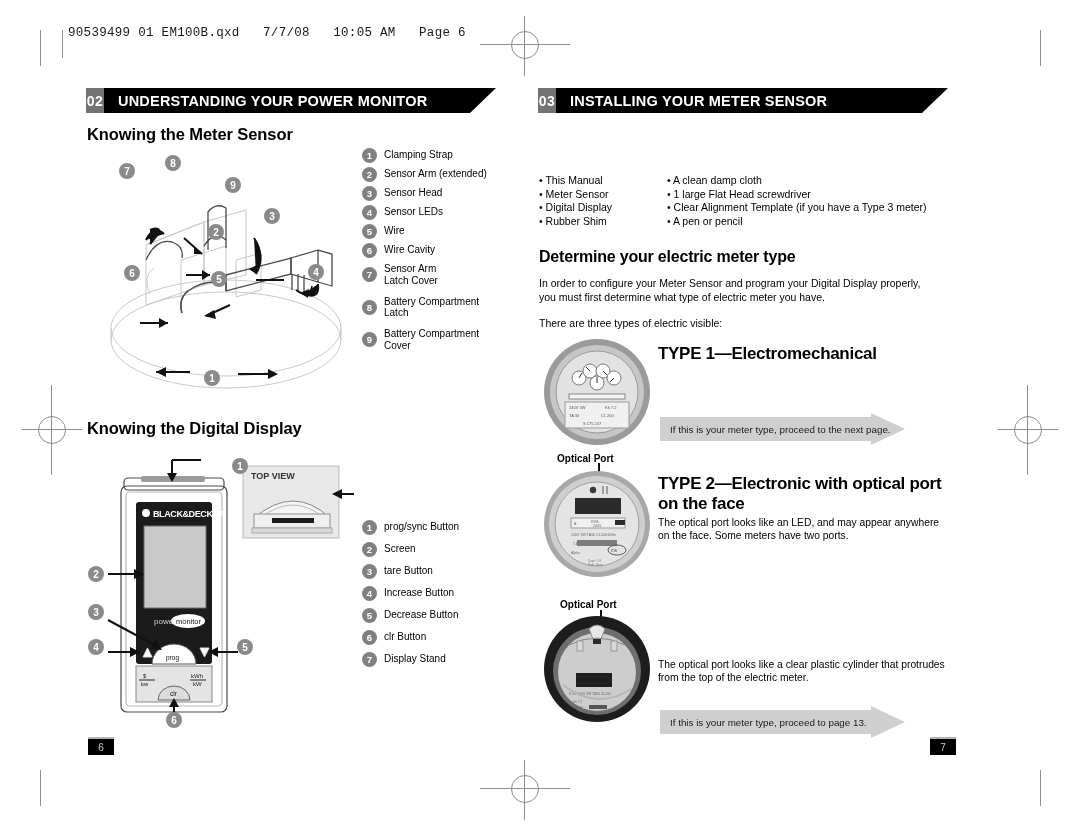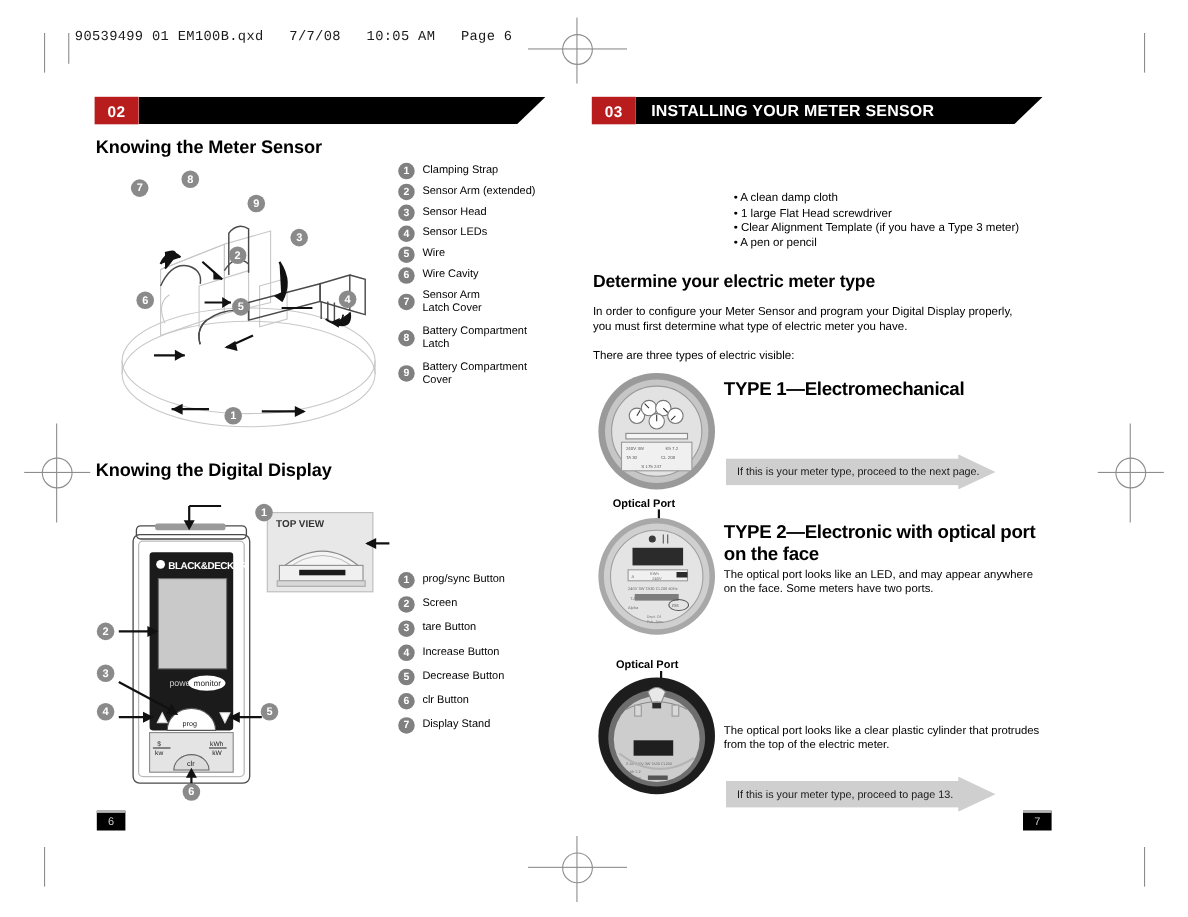--- a/index.html
+++ b/index.html
@@ -20,21 +20,21 @@
   .regmark.side .rv{left:29px;top:0;height:90px;}
 
   .trimline{position:absolute;background:#8d8d8d;}
 
   
   .slug{position:absolute;left:68px;top:26px;font-family:"Liberation Mono","DejaVu Sans Mono",monospace;
         font-size:12.5px;letter-spacing:.3px;color:#1a1a1a;white-space:pre;}
 
   
   .banner{position:absolute;height:25px;display:flex;align-items:stretch;}
-  .banner .num{width:40px;background:#b91c1c;color:#fff;font-weight:bold;font-size:14px;
+  .banner .num{width:18px;background:#737373;color:#fff;font-weight:bold;font-size:14px;
         display:flex;align-items:center;justify-content:center;letter-spacing:.5px;}
   .banner .barwrap{position:relative;flex:1;}
   .banner .bar{position:absolute;inset:0;background:#000;
         clip-path:polygon(0 0,100% 0,calc(100% - 26px) 100%,0 100%);}
   .banner .btxt{position:absolute;left:14px;top:0;height:100%;display:flex;align-items:center;
         color:#fff;font-weight:bold;font-size:14.5px;letter-spacing:.2px;white-space:nowrap;}
 
   
   .h2{position:absolute;font-size:16.5px;font-weight:bold;letter-spacing:-.1px;}
   .h2r{position:absolute;font-size:17px;font-weight:bold;line-height:20px;letter-spacing:-.2px;}
@@ -108,20 +108,21 @@
   <div class="trimline" style="left:40px;top:770px;width:1px;height:36px;"></div>
   <div class="trimline" style="left:1040px;top:770px;width:1px;height:36px;"></div>
   <div class="trimline" style="left:62px;top:30px;width:1px;height:28px;"></div>
 
   <div class="slug">90539499 01 EM100B.qxd   7/7/08   10:05 AM   Page 6</div>
 
   <div class="banner" style="left:86px;top:88px;width:410px;">
     <div class="num">02</div>
     <div class="barwrap">
       <div class="bar"></div>
+      <div class="btxt">UNDERSTANDING YOUR POWER MONITOR</div>
     </div>
   </div>
 
   <div class="h2" style="left:87px;top:125px;">Knowing the Meter Sensor</div>
 
   <svg class="illus" style="left:86px;top:150px;" width="280" height="245" viewBox="0 0 280 245">
     <g fill="none" stroke="#c8c8c8" stroke-width="1">
       <ellipse cx="140" cy="190" rx="115" ry="48"></ellipse>
       <ellipse cx="140" cy="178" rx="115" ry="48"></ellipse>
       <path d="M25 190 L25 178 M255 190 L255 178"></path>
@@ -334,20 +335,26 @@
 
   <div class="banner" style="left:538px;top:88px;width:410px;">
     <div class="num">03</div>
     <div class="barwrap">
       <div class="bar"></div>
       <div class="btxt">INSTALLING YOUR METER SENSOR</div>
     </div>
   </div>
 
 
+  <div class="bullets" style="left:539px;top:174px;">
+    <div>• <span>This Manual</span></div>
+    <div>• <span>Meter Sensor</span></div>
+    <div>• <span>Digital Display</span></div>
+    <div>• <span>Rubber Shim</span></div>
+  </div>
 
   <div class="bullets" style="left:667px;top:174px;">
     <div>• <span>A clean damp cloth</span></div>
     <div>• <span>1 large Flat Head screwdriver</span></div>
     <div>• <span>Clear Alignment Template (if you have a Type 3 meter)</span></div>
     <div>• <span>A pen or pencil</span></div>
   </div>
 
   <div class="h3" style="left:539px;top:248px;text-align:center;">Determine your electric meter type</div>
   <div class="body" style="left:539px;top:277px;width:400px;">In order to configure your Meter Sensor and program your Digital Display properly, you must first determine what type of electric meter you have.</div>

